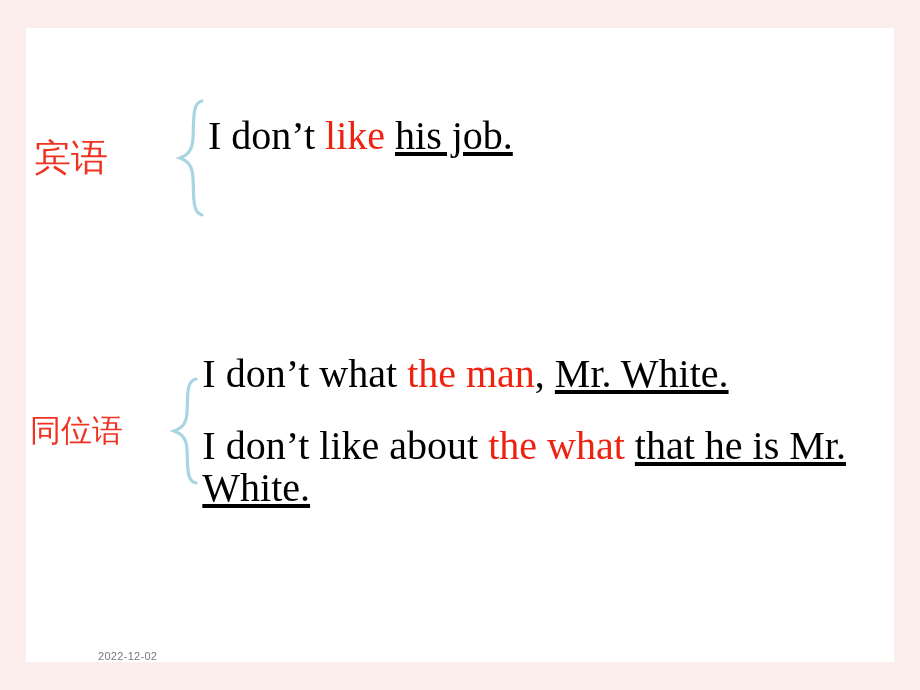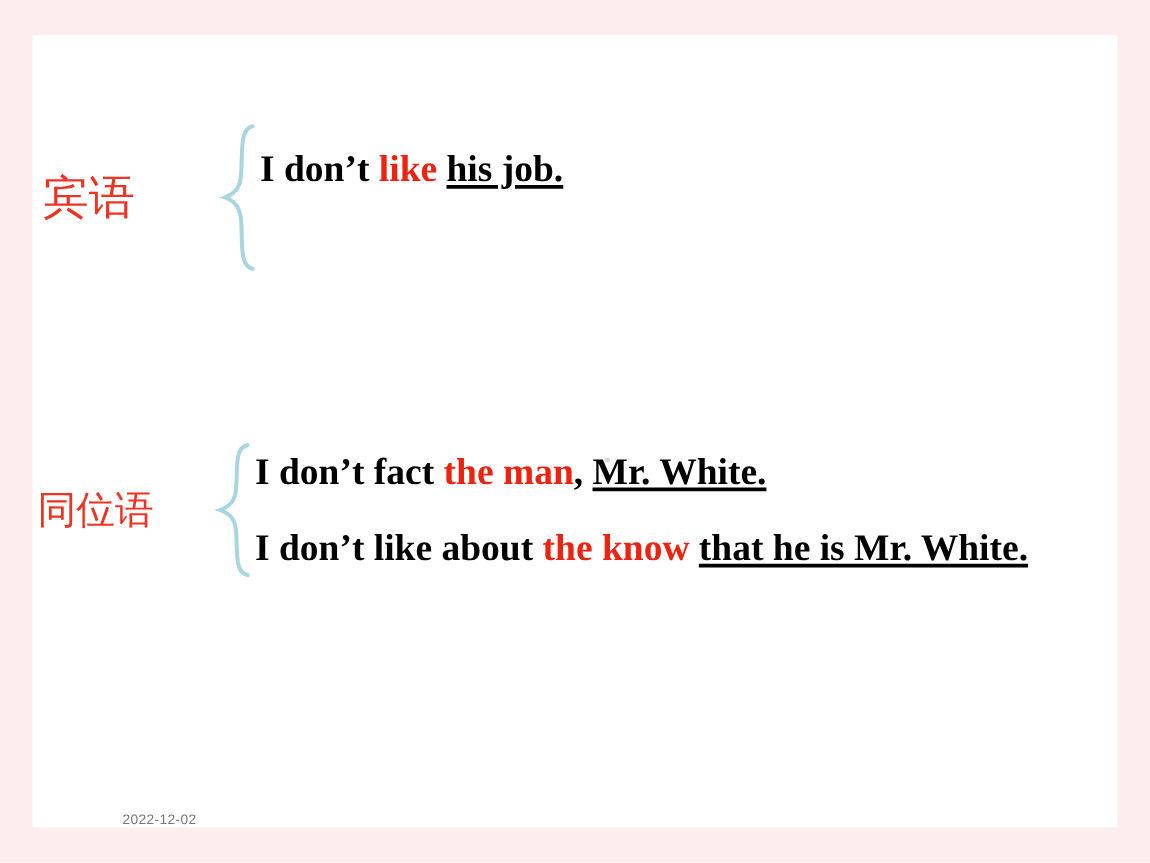--- a/index.html
+++ b/index.html
@@ -59,25 +59,24 @@
   }
 
   .lines {
     display: flex;
     flex-direction: column;
     justify-content: center;
   }
 
   .line {
     font-family: "Liberation Serif", serif;
-    font-size: 30px;
+    font-size: 40px;
     color: #000000;
     white-space: nowrap;
     line-height: 1.05;
-    font-weight: bold;
   }
   .l1 { margin-bottom: 44px; }
   .l3 { margin-bottom: 30px; }
 
   .red { color: #ee2211; }
   .u { text-decoration: underline; text-underline-offset: 3px; }
   .nowrapblock { white-space: normal; max-width: 700px; }
 
   .date {
     position: absolute;
@@ -122,22 +121,22 @@
 
   <div class="group group2">
     <div class="label label2">同位语</div>
     <div class="brace">
       <svg width="34" height="110" viewBox="0 0 34 110" aria-hidden="true">
         <path d="M28 3 C18 5, 20 20, 19 36 C18.5 48, 14 52, 6 55 C14 58, 18.5 62, 19 74 C20 90, 18 105, 28 107" fill="none" stroke="#a9d4e2" stroke-width="3.2" stroke-linecap="round"></path>
       </svg>
     </div>
     <div class="lines">
       <div class="line l3">
-        <span>I don’t fact  </span><span class="red">the man</span><span>, </span><span class="u">Mr. White.</span><span></span>
+        <span>I don’t what  </span><span class="red">the man</span><span>, </span><span class="u">Mr. White.</span><span></span>
       </div>
       <div class="line nowrapblock">
-        <span>I don’t like about </span><span class="red">the know</span><span> </span><span class="u">that he is Mr. White.</span><span></span>
+        <span>I don’t like about </span><span class="red">the what</span><span> </span><span class="u">that he is Mr. White.</span><span></span>
       </div>
     </div>
   </div>
 
   <div class="date">2022-12-02</div>
 </div>
 
 </body></html>

